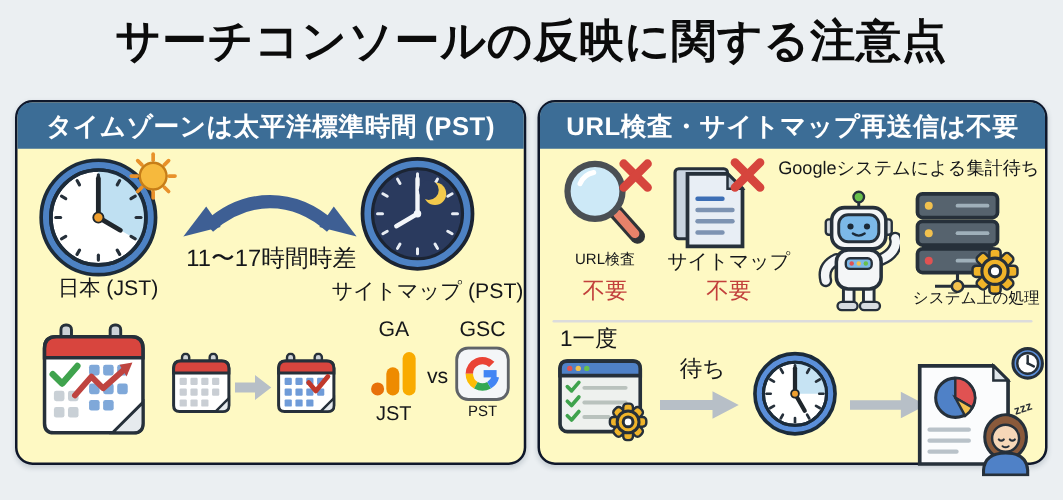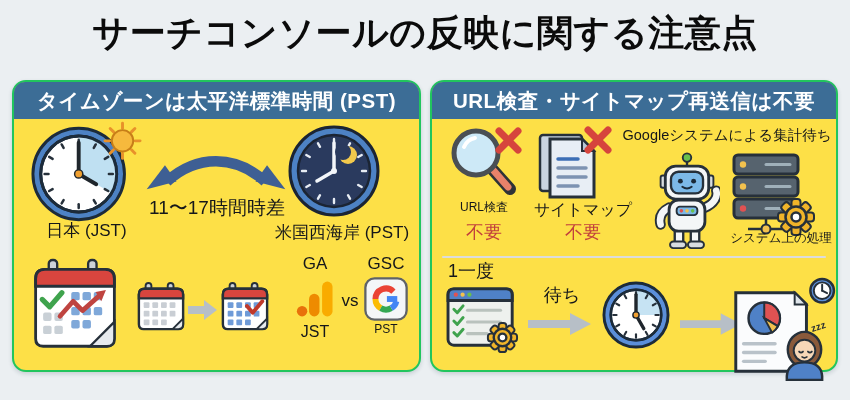--- a/index.html
+++ b/index.html
@@ -1,19 +1,19 @@
 <!DOCTYPE html>
 <html><head>
 <meta charset="utf-8">
 <style>
   *{margin:0;padding:0;box-sizing:border-box}
   html,body{width:850px;height:400px}
   body{background:#ebeff2;font-family:"Liberation Sans","DejaVu Sans",sans-serif;position:relative;overflow:hidden}
   .title{position:absolute;top:9px;left:0;width:850px;text-align:center;font-size:36px;font-weight:900;color:#0b0b0b;letter-spacing:.5px}
-  .panel{position:absolute;top:80px;height:292px;background:#fde047;border:2px solid #22c55e;border-radius:14px;box-shadow:0 2px 4px rgba(40,60,80,.18)}
+  .panel{position:absolute;top:80px;height:292px;background:#fef9c3;border:2px solid #0f172a;border-radius:14px;box-shadow:0 2px 4px rgba(40,60,80,.18)}
   .panel-left{left:12px;width:409px}
   .panel-right{left:430px;width:408px}
   .panel-header{height:37px;background:#3c6d96;border-radius:11px 11px 0 0;color:#fff;font-weight:bold;font-size:20.5px;display:flex;align-items:center;justify-content:center;letter-spacing:.5px}
   .panel-body{position:relative;height:267px}
   .abs{position:absolute}
   .lbl{position:absolute;font-weight:normal;color:#15171a;text-align:center;line-height:1.15}
   .red{color:#c2403c}
   .divider{position:absolute;background:#dcdcdc;height:2px;border-radius:1px}
   svg{display:block;width:100%;height:100%}
 </style>
@@ -96,21 +96,21 @@
         <circle cx="46" cy="46" r="3" fill="#f3f6fa"></circle>
         <g>
           <circle cx="60" cy="30" r="9" fill="#f2c94c"></circle>
           <circle cx="55" cy="27" r="8" fill="#2a3a5e"></circle>
         </g>
       </svg>
     </div>
 
     <div class="lbl" style="left:10px;top:102px;width:125px;font-size:17px">日本 (JST)</div>
     <div class="lbl" style="left:118px;top:78px;width:170px;font-size:19px">11〜17時間時差</div>
-    <div class="lbl" style="left:248px;top:104px;width:160px;font-size:17px">米国西海岸 (PST)</div>
+    <div class="lbl" style="left:248px;top:104px;width:160px;font-size:17px">サイトマップ (PST)</div>
 
     <div class="abs" style="left:16px;top:138px;width:90px;height:96px">
       <svg viewBox="0 0 96 100">
         <rect x="20" y="2" width="9" height="16" rx="4" fill="#cdd2d7" stroke="#26303a" stroke-width="2.5"></rect>
         <rect x="62" y="2" width="9" height="16" rx="4" fill="#cdd2d7" stroke="#26303a" stroke-width="2.5"></rect>
         <path d="M6 22 Q6 12 16 12 H80 Q90 12 90 22 V86 Q90 94 82 94 H14 Q6 94 6 86 Z" fill="#ffffff" stroke="#26303a" stroke-width="3"></path>
         <path d="M6 22 Q6 12 16 12 H80 Q90 12 90 22 V30 H6 Z" fill="#d8453e" stroke="#26303a" stroke-width="3"></path>
         <g fill="#7fa8d9">
           <rect x="44" y="36" width="9" height="9" rx="2"></rect>
             <rect x="56" y="36" width="9" height="9" rx="2"></rect>

